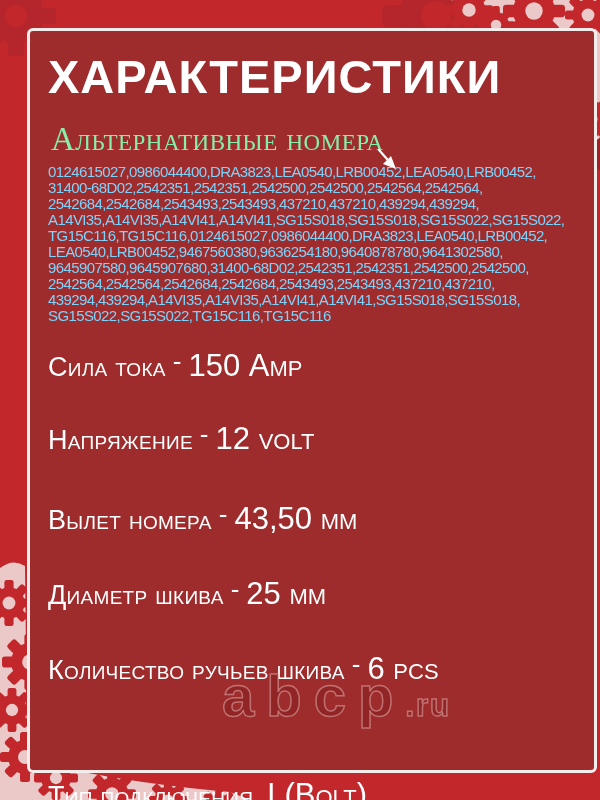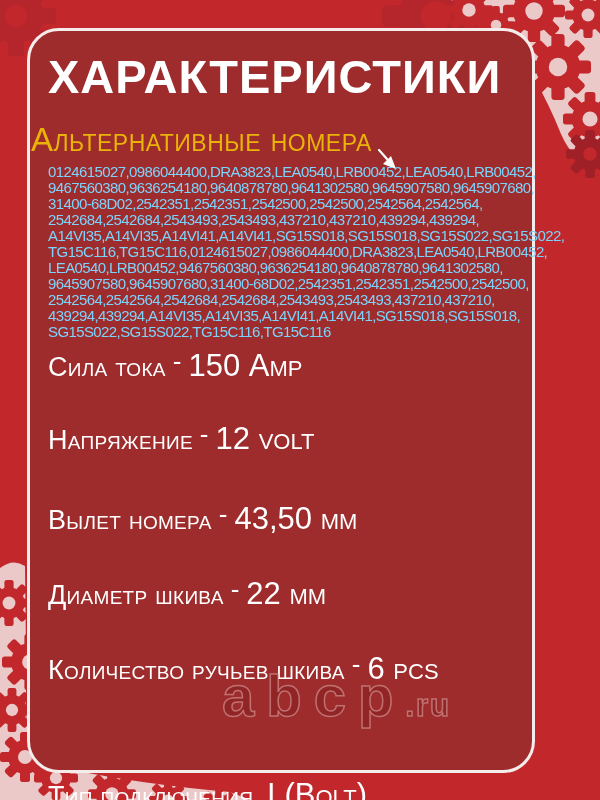--- a/index.html
+++ b/index.html
@@ -13,33 +13,33 @@
 
   
   .bg-gear{position:absolute;}
   .deco{position:absolute;overflow:hidden;}
   .deco-tr{left:425px;top:0;width:175px;height:185px;}
   .deco-bl{left:0;top:556px;width:250px;height:244px;}
   .lone-gear{position:absolute;left:566px;top:130px;}
 
   
   .card{
-    position:absolute;left:27px;top:28px;width:508px;height:745px;
-    box-sizing:border-box;border:3px solid #f5ecec;border-radius:32px;
+    position:absolute;left:27px;top:28px;width:570px;height:745px;
+    box-sizing:border-box;border:3px solid #f5ecec;border-radius:6px;
     background:#9e2c2c;
   }
   .card-title{
     position:absolute;left:18px;top:22px;margin:0;
     font-size:47px;font-weight:bold;letter-spacing:1px;line-height:1;
     color:#ffffff;white-space:nowrap;
   }
   .alt-heading{
-    position:absolute;left:1px;top:92px;
+    position:absolute;left:21px;top:92px;
     font-size:33px;font-weight:400;font-variant:small-caps;line-height:1;
-    color:#eab308;white-space:nowrap;letter-spacing:.5px;
+    color:#86efac;white-space:nowrap;letter-spacing:.5px;font-family:Liberation Serif, serif;
   }
   .cursor-icon{position:absolute;left:346px;top:118px;}
   .numbers{
     position:absolute;left:18px;top:133px;width:520px;
     color:#7dd3fc;font-size:15px;line-height:16px;letter-spacing:-.6px;
   }
   .num-line{white-space:nowrap;}
   .specs{position:absolute;inset:0;text-decoration:underline;}
   .spec-row{position:absolute;left:18px;white-space:nowrap;color:#ffffff;}
   .spec-row:nth-of-type(1){top:315px;}
@@ -129,21 +129,20 @@
 
     <div class="alt-heading">Альтернативные номера</div>
 
     <svg class="cursor-icon" width="24" height="24" viewBox="0 0 24 24">
       <path d="M3,1 L11,10" stroke="#ffffff" stroke-width="2.2" stroke-linecap="round" fill="none"></path>
       <path d="M20,20 L7,15 L15,7 Z" fill="#ffffff"></path>
     </svg>
 
     <div class="numbers" id="numbers">
         <div class="num-line">0124615027,0986044400,DRA3823,LEA0540,LRB00452,LEA0540,LRB00452,</div>
-        <div class="num-line">9467560380,9636254180,9640878780,9641302580,9645907580,9645907680,</div>
         <div class="num-line">31400-68D02,2542351,2542351,2542500,2542500,2542564,2542564,</div>
         <div class="num-line">2542684,2542684,2543493,2543493,437210,437210,439294,439294,</div>
         <div class="num-line">A14VI35,A14VI35,A14VI41,A14VI41,SG15S018,SG15S018,SG15S022,SG15S022,</div>
         <div class="num-line">TG15C116,TG15C116,0124615027,0986044400,DRA3823,LEA0540,LRB00452,</div>
         <div class="num-line">LEA0540,LRB00452,9467560380,9636254180,9640878780,9641302580,</div>
         <div class="num-line">9645907580,9645907680,31400-68D02,2542351,2542351,2542500,2542500,</div>
         <div class="num-line">2542564,2542564,2542684,2542684,2543493,2543493,437210,437210,</div>
         <div class="num-line">439294,439294,A14VI35,A14VI35,A14VI41,A14VI41,SG15S018,SG15S018,</div>
         <div class="num-line">SG15S022,SG15S022,TG15C116,TG15C116</div>
       </div>
@@ -152,21 +151,21 @@
         <div class="spec-row">
     <span class="spec-label">Сила тока</span><span class="spec-sep">-</span><span class="spec-value">150 Amp</span>
   </div>
         <div class="spec-row">
     <span class="spec-label">Напряжение</span><span class="spec-sep">-</span><span class="spec-value">12 volt</span>
   </div>
         <div class="spec-row">
     <span class="spec-label">Вылет номера</span><span class="spec-sep">-</span><span class="spec-value">43,50 мм</span>
   </div>
         <div class="spec-row">
-    <span class="spec-label">Диаметр шкива</span><span class="spec-sep">-</span><span class="spec-value">22 мм</span>
+    <span class="spec-label">Диаметр шкива</span><span class="spec-sep">-</span><span class="spec-value">25 мм</span>
   </div>
         <div class="spec-row">
     <span class="spec-label">Количество ручьев шкива</span><span class="spec-sep">-</span><span class="spec-value">6 pcs</span>
   </div>
         <div class="spec-row">
     <span class="spec-label">Тип подключения</span><span class="spec-sep"></span><span class="spec-value">L(Bolt)</span>
   </div>
       </div>
 
     <div class="watermark"><span class="wm-main">abcp</span><span class="wm-suffix">.ru</span></div>

